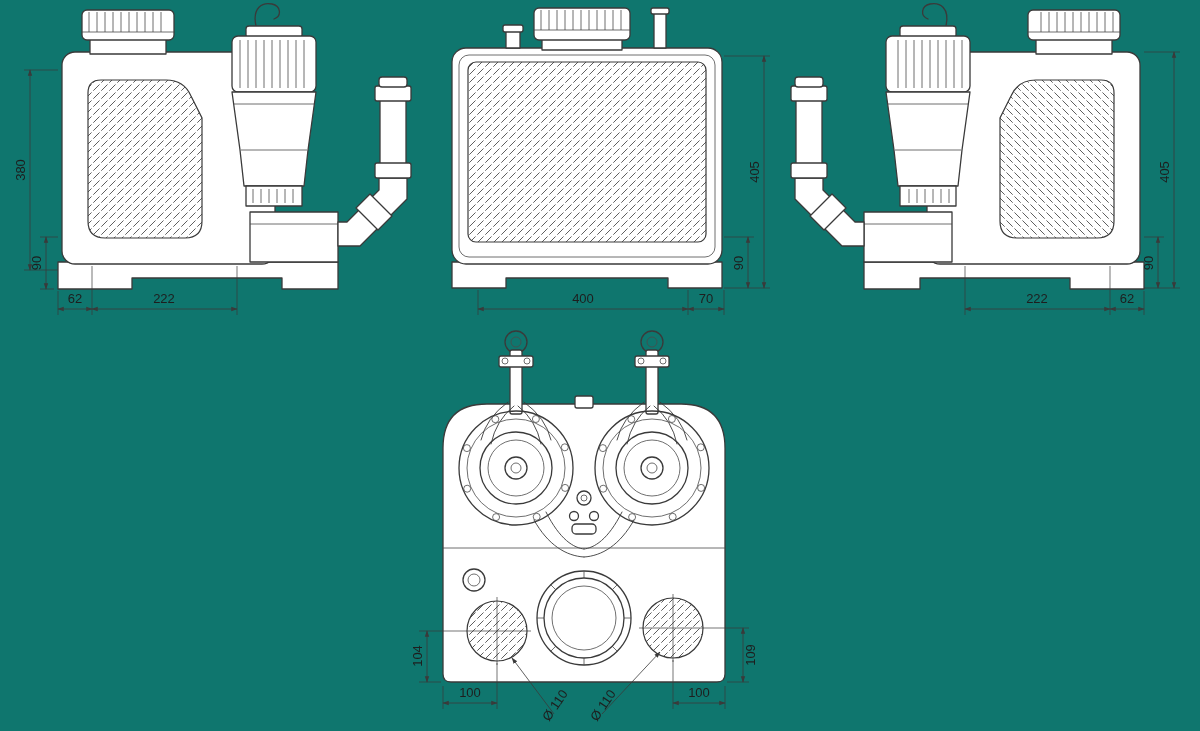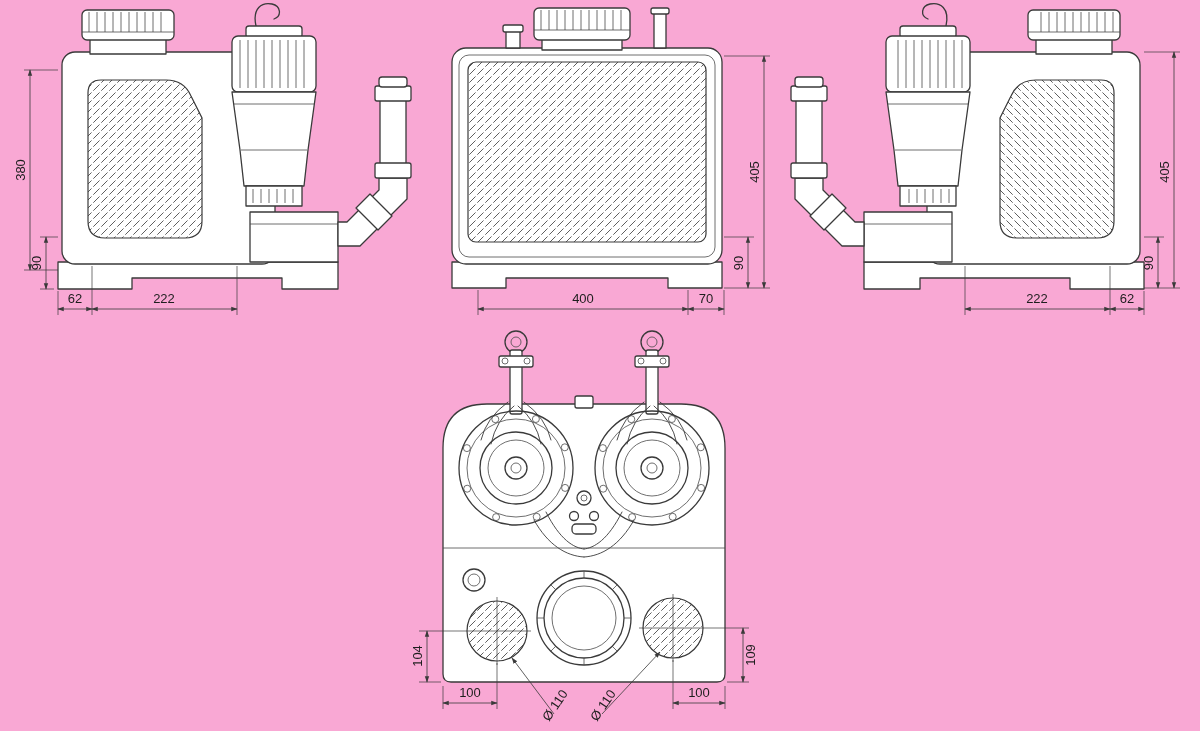--- a/index.html
+++ b/index.html
@@ -1,16 +1,16 @@
 <!DOCTYPE html>
 <html><head>
 <meta charset="utf-8">
 <style>
   html,body{margin:0;padding:0;background:#ffffff;}
-  .canvas{width:1200px;height:731px;background:#f9a8d4;position:relative;overflow:hidden;
+  .canvas{width:1200px;height:731px;background:#0f766e;position:relative;overflow:hidden;
           font-family:"Liberation Sans",sans-serif;}
   .ol  {fill:#ffffff;stroke:#3a3a3a;stroke-width:1.3;stroke-linejoin:round;}
   .oln {fill:none;stroke:#3a3a3a;stroke-width:1.3;stroke-linejoin:round;stroke-linecap:round;}
   .med {fill:none;stroke:#3a3a3a;stroke-width:.9;stroke-linecap:round;}
   .thin{fill:none;stroke:#4a4a4a;stroke-width:.8;}
   .hat {fill:url(#hatch);stroke:#3a3a3a;stroke-width:1.2;}
   .dim {stroke:#3a3a3a;stroke-width:.8;fill:none;}
   .ext {stroke:#3a3a3a;stroke-width:.7;fill:none;}
   .dimtxt{font-size:13px;fill:#1e1e1e;}
   .arrfill{fill:#3a3a3a;}

